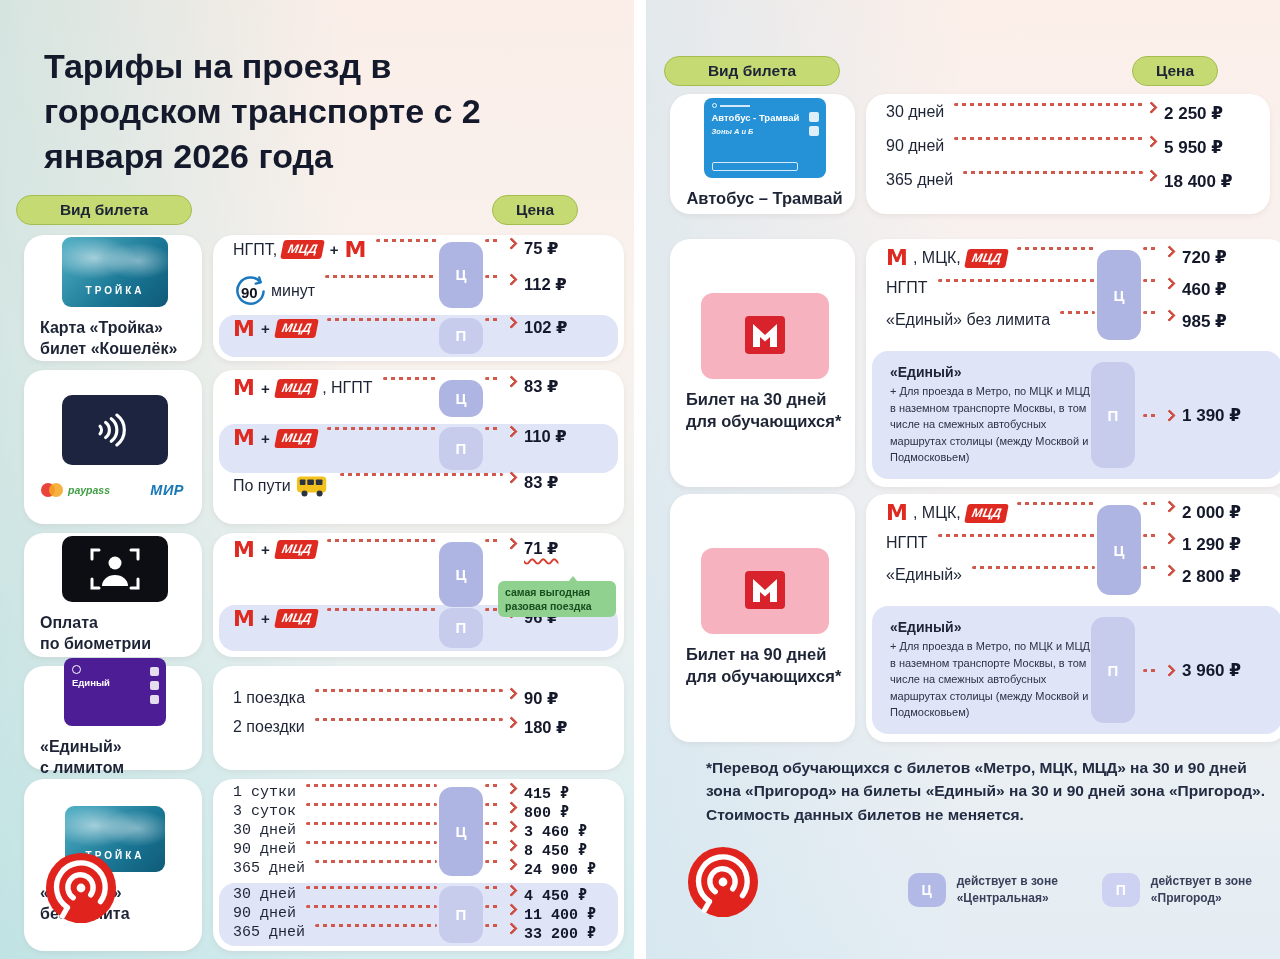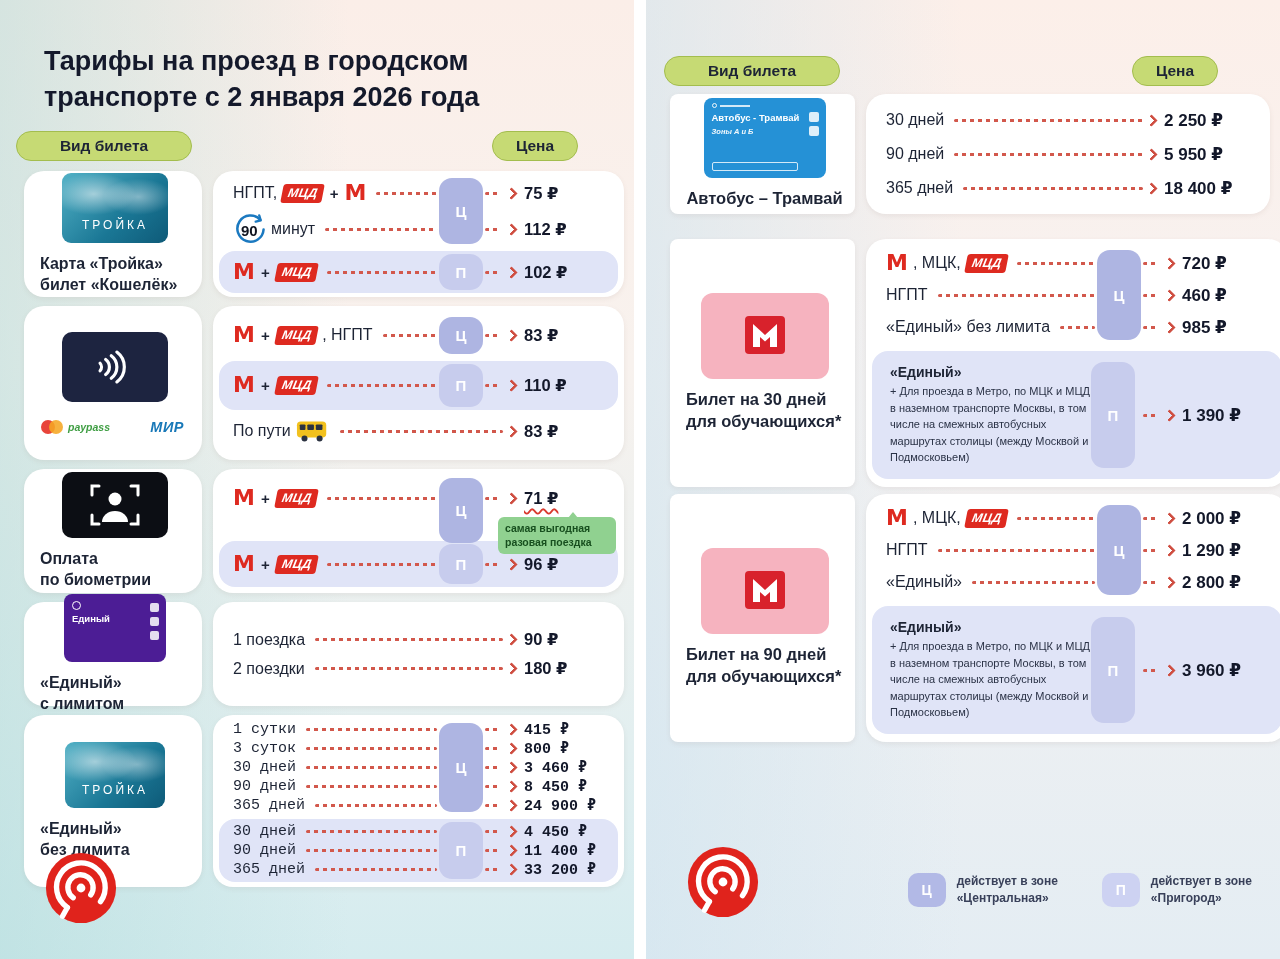--- a/index.html
+++ b/index.html
@@ -9,42 +9,42 @@
   .panel{position:relative;height:959px;overflow:hidden;}
   .panel-left{width:634px;background:
     linear-gradient(90deg,rgba(168,216,214,.45),rgba(255,255,255,0) 55%),
     linear-gradient(180deg,#fbeee8 0%,#f8f2ee 38%,#e2eff0 78%,#d5ecef 100%);}
   .gutter{width:12px;background:#fff;}
   .panel-right{width:634px;background:
     linear-gradient(90deg,rgba(205,227,238,.55),rgba(255,255,255,0) 50%),
     linear-gradient(180deg,#fcefe9 0%,#f6f2f1 40%,#e4edf3 100%);}
   .inner{padding:0 10px 0 24px;}
 
-  .title{margin:44px 0 0 20px;width:475px;font-size:27px;line-height:1.32;font-weight:700;color:#14192b;}
+  .title{margin:44px 0 0 20px;width:475px;font-size:34px;line-height:1.32;font-weight:700;color:#14192b;}
 
   .pills{display:flex;justify-content:space-between;align-items:center;margin:16px 0 10px -8px;padding-right:46px;}
   .panel-right .pills{margin:56px 0 8px -6px;padding-right:52px;}
   .pill{background:#c6da74;border:1.5px solid #a3bd4e;border-radius:15px;height:30px;display:flex;align-items:center;justify-content:center;font-size:15.5px;font-weight:700;color:#1d2435;}
   .pill-type{width:176px;}
   .pill-price{width:86px;}
 
   .row-block{display:flex;align-items:stretch;margin-bottom:9px;}
   .panel-right .row-block{margin-bottom:7px;}
   .panel-right .rb-r1{margin-bottom:25px;}
 
   .type-card{width:178px;flex:none;background:#fff;border-radius:20px;box-shadow:0 2px 5px rgba(140,110,100,.10);display:flex;flex-direction:column;justify-content:center;padding:10px 12px 10px 16px;}
-  .panel-right .type-card{width:185px;border-radius:8px;}
+  .panel-right .type-card{width:185px;}
   .type-caption{font-size:16px;font-weight:600;color:#1d2435;line-height:1.32;}
   .panel-right .type-caption{font-weight:700;font-size:16.5px;}
   .card-img{align-self:center;margin-bottom:10px;flex:none;}
   .caption-center{text-align:center;}
 
   .fare-panel{flex:1;margin-left:11px;background:#fff;border-radius:20px;box-shadow:0 2px 5px rgba(140,110,100,.10);position:relative;display:flex;flex-direction:column;justify-content:center;padding:6px 0;}
 
-  .fare-row{display:flex;align-items:center;padding:0 14px 0 20px;position:relative;}
+  .fare-row{display:flex;align-items:flex-start;padding:0 14px 0 20px;position:relative;}
   .lbl{flex:none;display:flex;align-items:center;gap:5px;font-size:16px;font-weight:500;color:#1d2435;white-space:nowrap;}
   .ldr,.ldr2{height:3px;background:repeating-linear-gradient(90deg,#d2584c 0 4px,rgba(0,0,0,0) 4px 8px);border-radius:2px;flex:none;}
   .ldr{flex:1;margin:0 4px 0 10px;min-width:14px;}
   .ldr2{width:16px;margin-right:6px;}
   .bsp{width:44px;flex:none;}
   .arr{width:9px;height:9px;border-top:3px solid #cf4f42;border-right:3px solid #cf4f42;transform:rotate(45deg);border-radius:1px;flex:none;margin-right:8px;}
   .prc{flex:none;width:86px;font-weight:700;font-size:16.5px;color:#13182a;white-space:nowrap;}
   .panel-right .prc{width:92px;font-size:17px;}
 
   .grp{position:relative;}
@@ -84,21 +84,21 @@
   .note-title{font-weight:700;font-size:14px;color:#1d2435;margin-bottom:3px;}
   .note-text{font-size:11px;line-height:1.5;color:#2a3246;font-weight:500;width:205px;}
   .note-grp .zb{top:11px;bottom:11px;}
 
   .troika{width:106px;height:70px;border-radius:9px;background:
     radial-gradient(60px 30px at 30% 30%,rgba(255,255,255,.55),rgba(255,255,255,0) 70%),
     radial-gradient(50px 26px at 72% 34%,rgba(255,255,255,.45),rgba(255,255,255,0) 70%),
     linear-gradient(135deg,#52b1c6,#1a7795 60%,#0e5a78);
     display:flex;align-items:flex-end;justify-content:center;padding-bottom:11px;}
   .troika-sm{width:100px;height:66px;}
-  .troika-text{color:#fff;font-size:12px;font-weight:400;letter-spacing:3px;}
+  .troika-text{color:#fff;font-size:10px;font-weight:700;letter-spacing:3px;}
 
   .ctl{width:106px;height:70px;border-radius:10px;background:#1d2440;display:flex;align-items:center;justify-content:center;}
   .paylogos{display:flex;align-items:center;justify-content:space-between;margin-top:7px;padding-right:6px;}
   .mc-wrap{display:flex;align-items:center;gap:2px;}
   .paypass-text{font-size:10.5px;font-weight:700;font-style:italic;color:#3f9e43;}
   .mir{font-size:14.5px;font-weight:800;font-style:italic;color:#1878b8;letter-spacing:.5px;}
 
   .bio{width:106px;height:66px;border-radius:10px;background:#0c0e14;display:flex;align-items:center;justify-content:center;}
 
   .ediny{width:102px;height:68px;border-radius:8px;background:#4c1d95;position:relative;padding:7px 8px;}
@@ -605,20 +605,21 @@
             </div>
             <div class="bsp"></div>
               <div class="ldr2"></div>
               <i class="arr"></i>
             <div class="prc">3 960 ₽</div>
             <span class="zb zb-p">П</span>
           </div>
         </div>
       </div>
 
+      <div class="footnote">*Перевод обучающихся с  билетов «Метро, МЦК, МЦД» на 30 и 90 дней зона «Пригород» на билеты «Единый» на 30 и 90 дней зона «Пригород». Стоимость данных билетов не меняется.</div>
     </div>
 
     <div class="mt-logo mt-logo-right">
       <svg width="74" height="74" viewBox="0 0 76 76">
           <circle cx="38" cy="38" r="36" fill="#e0231c"></circle>
           <g fill="none" stroke="#fff" stroke-width="5.5" stroke-linecap="round">
             <path d="M24 58 A25 25 0 1 1 58 52"></path>
             <path d="M30 48 A13 13 0 1 1 48 45"></path>
             <path d="M24 58 L19 67"></path>
           </g>

